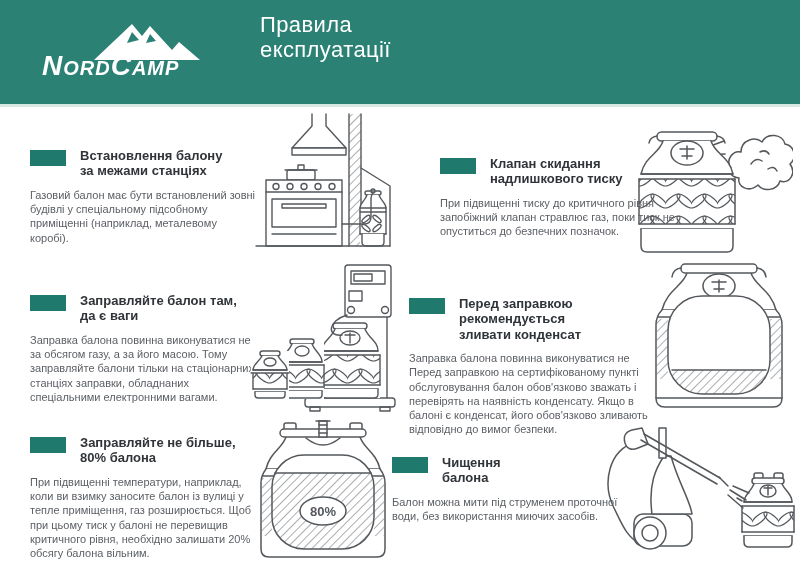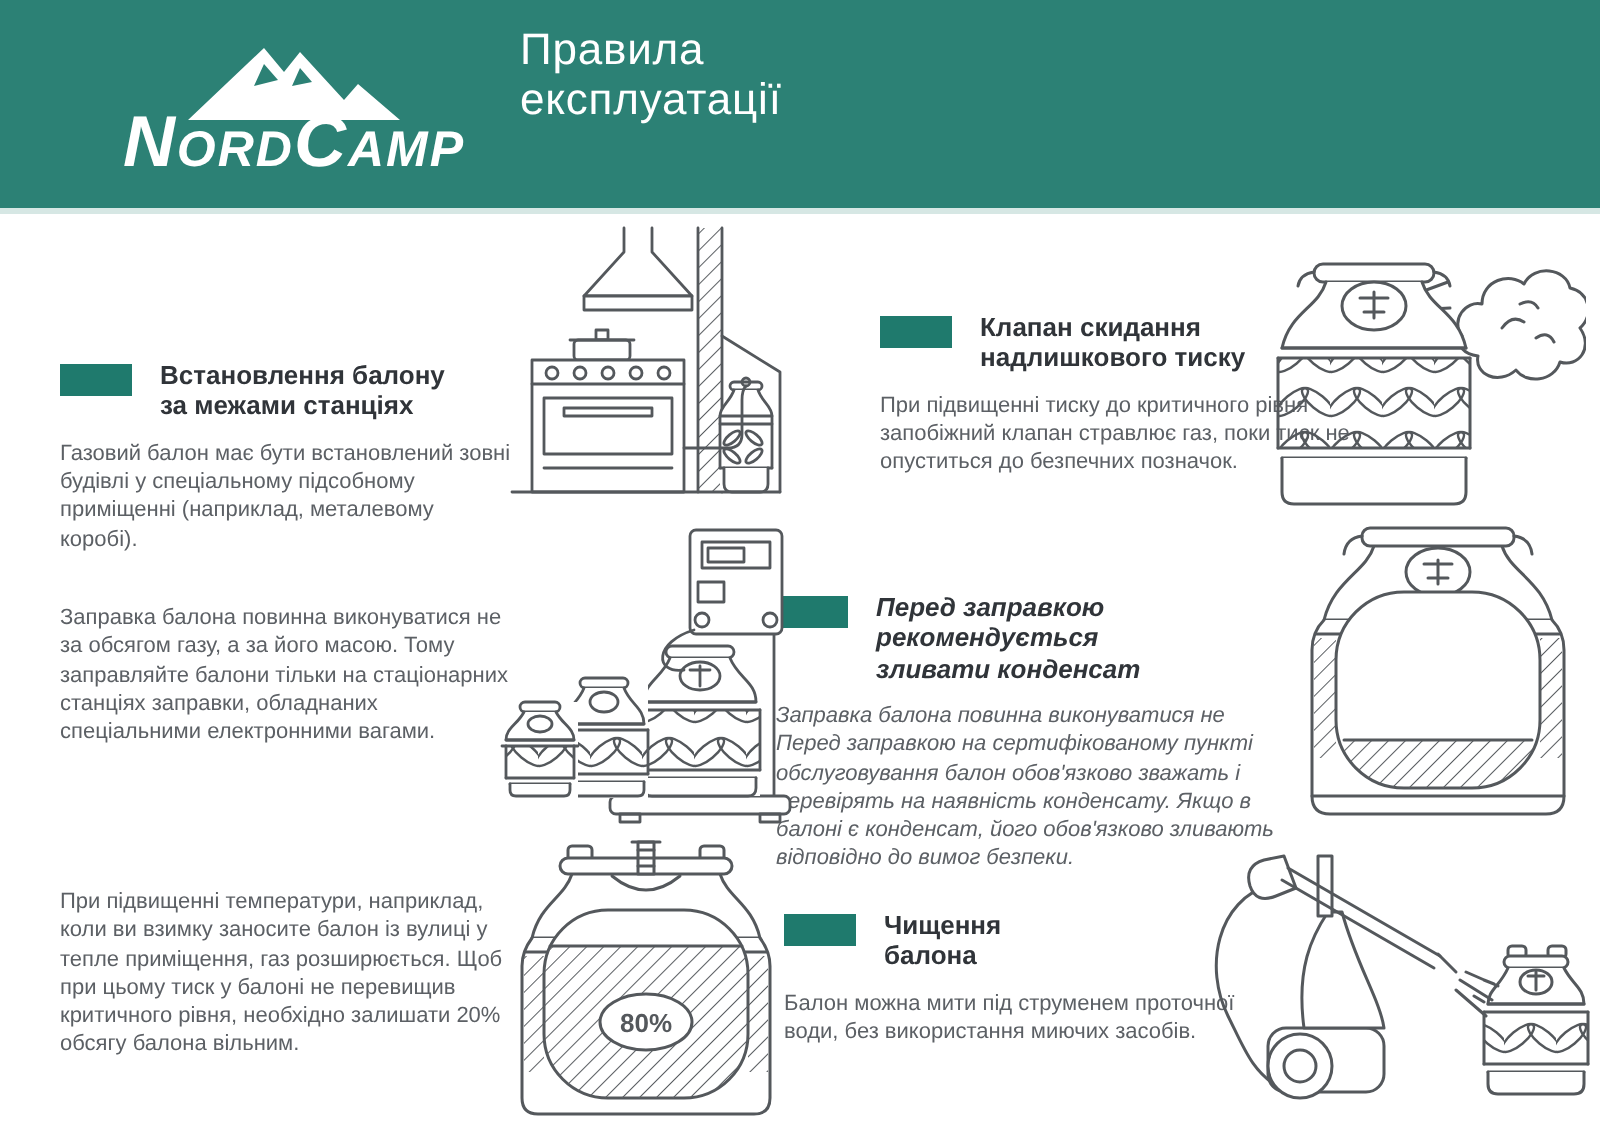--- a/index.html
+++ b/index.html
@@ -5,36 +5,36 @@
   html,body{margin:0;padding:0;}
   body{
     width:800px;height:565px;position:relative;background:#fff;overflow:hidden;
     font-family:"Liberation Sans",sans-serif;
   }
   
   .header{position:absolute;left:0;top:0;width:800px;height:104px;background:#2C8175;
           box-shadow:0 3px 0 rgba(180,212,205,.55);}
   .logo{position:absolute;left:40px;top:6px;width:210px;height:94px;color:#fff;}
   .logo-mark{position:absolute;left:52px;top:10px;}
-  .logo-text{position:absolute;left:2px;top:44px;width:210px;text-align:center;
+  .logo-text{position:absolute;left:2px;top:44px;width:210px;text-align:left;
              font-style:italic;font-weight:bold;font-variant:small-caps;
-             font-size:36px;letter-spacing:1px;color:#fff;white-space:nowrap;}
+             font-size:28px;letter-spacing:1px;color:#fff;white-space:nowrap;}
   .header-title{position:absolute;left:260px;top:13px;color:#fff;font-weight:normal;
                 font-size:22px;line-height:1.12;letter-spacing:.4px;}
   
   .sec{position:absolute;}
   .sec-title-row{display:flex;gap:14px;}
   .marker{width:36px;height:16px;background:#1F7A6D;margin-top:2px;flex:none;}
   .sec-title{font-size:13px;font-weight:bold;color:#303439;line-height:1.18;}
   .sec-title span{display:block;}
   .sec-body{margin:9px 0 0;font-size:11px;color:#5C6065;line-height:1.3;}
-  #sec-0{left:30px;top:148px;width:228px;margin-top:32px;}
+  #sec-0{left:30px;top:148px;width:228px;}
   #sec-1{left:392px;top:156px;width:242px;margin-left:48px;}
   #sec-2{left:30px;top:293px;width:226px;}
-  #sec-3{left:388px;top:296px;width:250px;font-style:italic;}
+  #sec-3{left:409px;top:296px;width:250px;}
   #sec-4{left:30px;top:435px;width:234px;}
   #sec-5{left:392px;top:438px;width:240px;margin-top:17px;}
   
   .illus{position:absolute;}
   #il-0{left:252px;top:112px;width:142px;height:142px;}
   #il-1{left:613px;top:124px;width:180px;height:138px;}
   #il-2{left:243px;top:255px;width:155px;height:162px;}
   #il-3{left:645px;top:258px;width:150px;height:158px;}
   #il-4{left:254px;top:419px;width:138px;height:146px;text-align:right;}
   #il-5{left:596px;top:420px;width:200px;height:142px;}
@@ -91,35 +91,49 @@
     <span class="marker"></span>
     <div class="sec-title">
       <span>Клапан скидання</span>
       <span>надлишкового тиску</span>
     </div>
   </div>
   <p class="sec-body">При підвищенні тиску до критичного рівня запобіжний клапан стравлює газ, поки тиск не опуститься до безпечних позначок.</p>
 </div>
 
 <div class="sec" id="sec-2">
+  <div class="sec-title-row">
+    <span class="marker"></span>
+    <div class="sec-title">
+      <span>Заправляйте балон там,</span>
+      <span>да є ваги</span>
+    </div>
+  </div>
   <p class="sec-body">Заправка балона повинна виконуватися не за обсягом газу, а за його масою. Тому заправляйте балони тільки на стаціонарних станціях заправки, обладнаних спеціальними електронними вагами.</p>
 </div>
 
 <div class="sec" id="sec-3">
   <div class="sec-title-row">
     <span class="marker"></span>
     <div class="sec-title">
       <span>Перед заправкою рекомендується</span>
       <span>зливати конденсат</span>
     </div>
   </div>
   <p class="sec-body">Заправка балона повинна виконуватися не Перед заправкою на сертифікованому пункті обслуговування балон обов'язково зважать і перевірять на наявність конденсату. Якщо в балоні є конденсат, його обов'язково зливають відповідно до вимог безпеки.</p>
 </div>
 
 <div class="sec" id="sec-4">
+  <div class="sec-title-row">
+    <span class="marker"></span>
+    <div class="sec-title">
+      <span>Заправляйте не більше,</span>
+      <span>80% балона</span>
+    </div>
+  </div>
   <p class="sec-body">При підвищенні температури, наприклад, коли ви взимку заносите балон із вулиці у тепле приміщення, газ розширюється. Щоб при цьому тиск у балоні не перевищив критичного рівня, необхідно залишати 20% обсягу балона вільним.</p>
 </div>
 
 <div class="sec" id="sec-5">
   <div class="sec-title-row">
     <span class="marker"></span>
     <div class="sec-title">
       <span>Чищення</span>
       <span>балона</span>
     </div>

